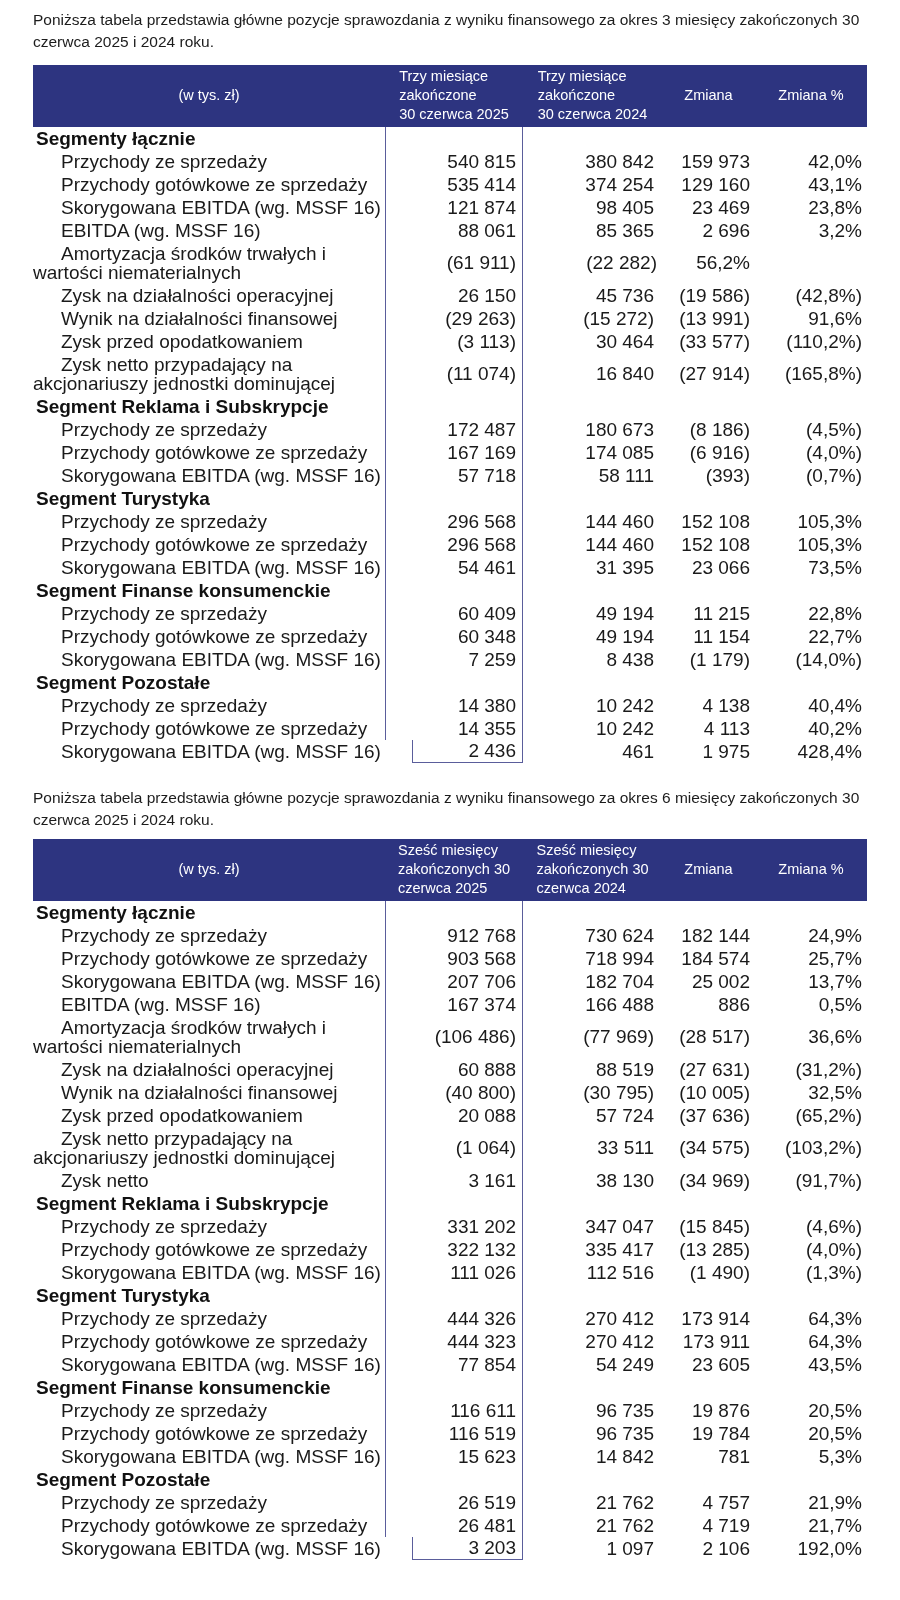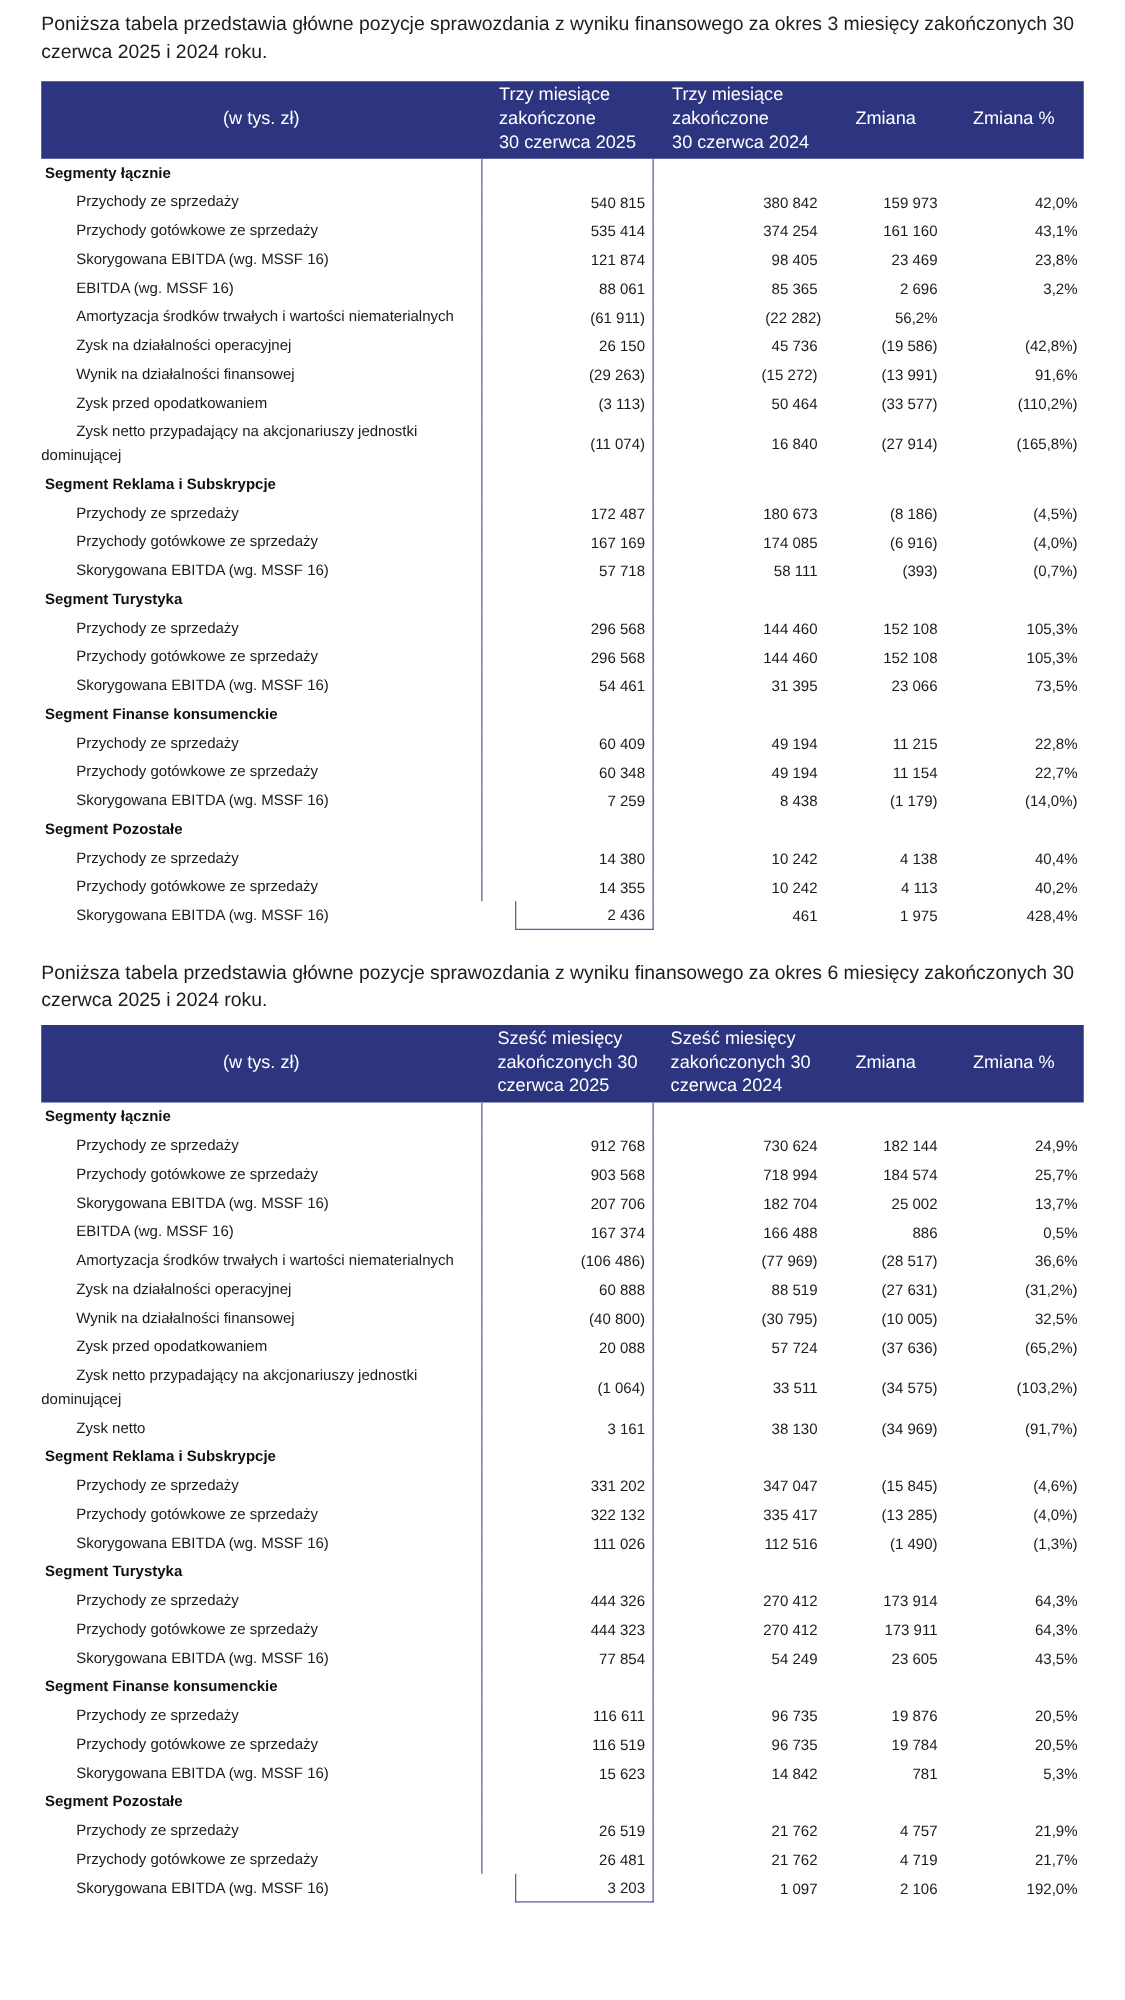--- a/index.html
+++ b/index.html
@@ -18,21 +18,21 @@
   .thead {
     display:grid; grid-template-columns:352px 138px 139px 93px 112px;
     background:#2d3480; color:#ffffff; font-size:14.5px; line-height:19px;
     padding:2px 0 3px 0; min-height:57px; align-items:center;
   }
   .hcell { display:flex; align-items:center; justify-content:center; text-align:left; }
   .hcell.multi { white-space:pre-line; }
   .rows { }
   .trow {
     display:grid; grid-template-columns:352px 138px 139px 93px 112px;
-    min-height:23px; align-items:stretch; font-size:12px;
+    min-height:23px; align-items:stretch; font-size:19px;
   }
   .cell { display:flex; align-items:center; }
   .cell.label { display:block; padding:2px 4px 2px 0; line-height:19px; }
   .trow.item .cell.label { text-indent:28px; }
   .trow.section .cell.label { text-indent:3px; font-weight:700; color:#111111; }
   .cell.num { justify-content:flex-end; white-space:nowrap; }
   .cell.c2025 {
     border-left:1.5px solid #5a5d9b; border-right:1.5px solid #5a5d9b;
     padding-right:6px;
   }
@@ -72,21 +72,21 @@
           <div class="cell label">Przychody ze sprzedaży</div>
           <div class="cell num c2025">540 815</div>
           <div class="cell num c2024">380 842</div>
           <div class="cell num cchg">159 973</div>
           <div class="cell num cpct">42,0%</div>
         </div>
         <div class="trow item">
           <div class="cell label">Przychody gotówkowe ze sprzedaży</div>
           <div class="cell num c2025">535 414</div>
           <div class="cell num c2024">374 254</div>
-          <div class="cell num cchg">161 160</div>
+          <div class="cell num cchg">129 160</div>
           <div class="cell num cpct">43,1%</div>
         </div>
         <div class="trow item">
           <div class="cell label">Skorygowana EBITDA (wg. MSSF 16)</div>
           <div class="cell num c2025">121 874</div>
           <div class="cell num c2024">98 405</div>
           <div class="cell num cchg">23 469</div>
           <div class="cell num cpct">23,8%</div>
         </div>
         <div class="trow item">
@@ -112,21 +112,21 @@
         <div class="trow item">
           <div class="cell label">Wynik na działalności finansowej</div>
           <div class="cell num c2025">(29 263)</div>
           <div class="cell num c2024">(15 272)</div>
           <div class="cell num cchg">(13 991)</div>
           <div class="cell num cpct">91,6%</div>
         </div>
         <div class="trow item">
           <div class="cell label">Zysk przed opodatkowaniem</div>
           <div class="cell num c2025">(3 113)</div>
-          <div class="cell num c2024">50 464</div>
+          <div class="cell num c2024">30 464</div>
           <div class="cell num cchg">(33 577)</div>
           <div class="cell num cpct">(110,2%)</div>
         </div>
         <div class="trow item">
           <div class="cell label">Zysk netto przypadający na akcjonariuszy jednostki dominującej</div>
           <div class="cell num c2025">(11 074)</div>
           <div class="cell num c2024">16 840</div>
           <div class="cell num cchg">(27 914)</div>
           <div class="cell num cpct">(165,8%)</div>
         </div>

